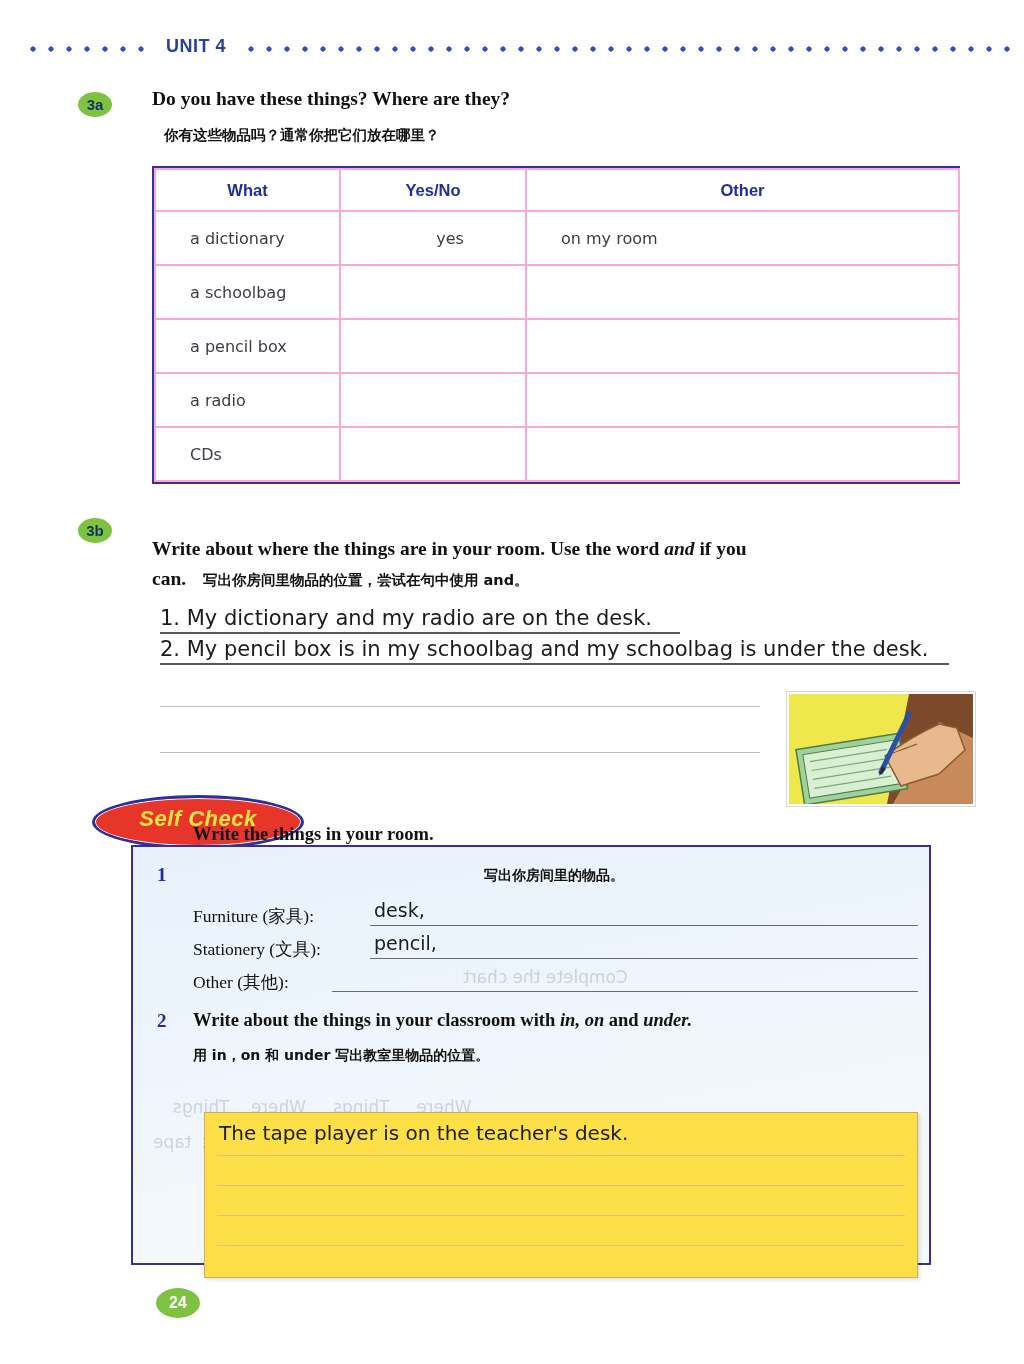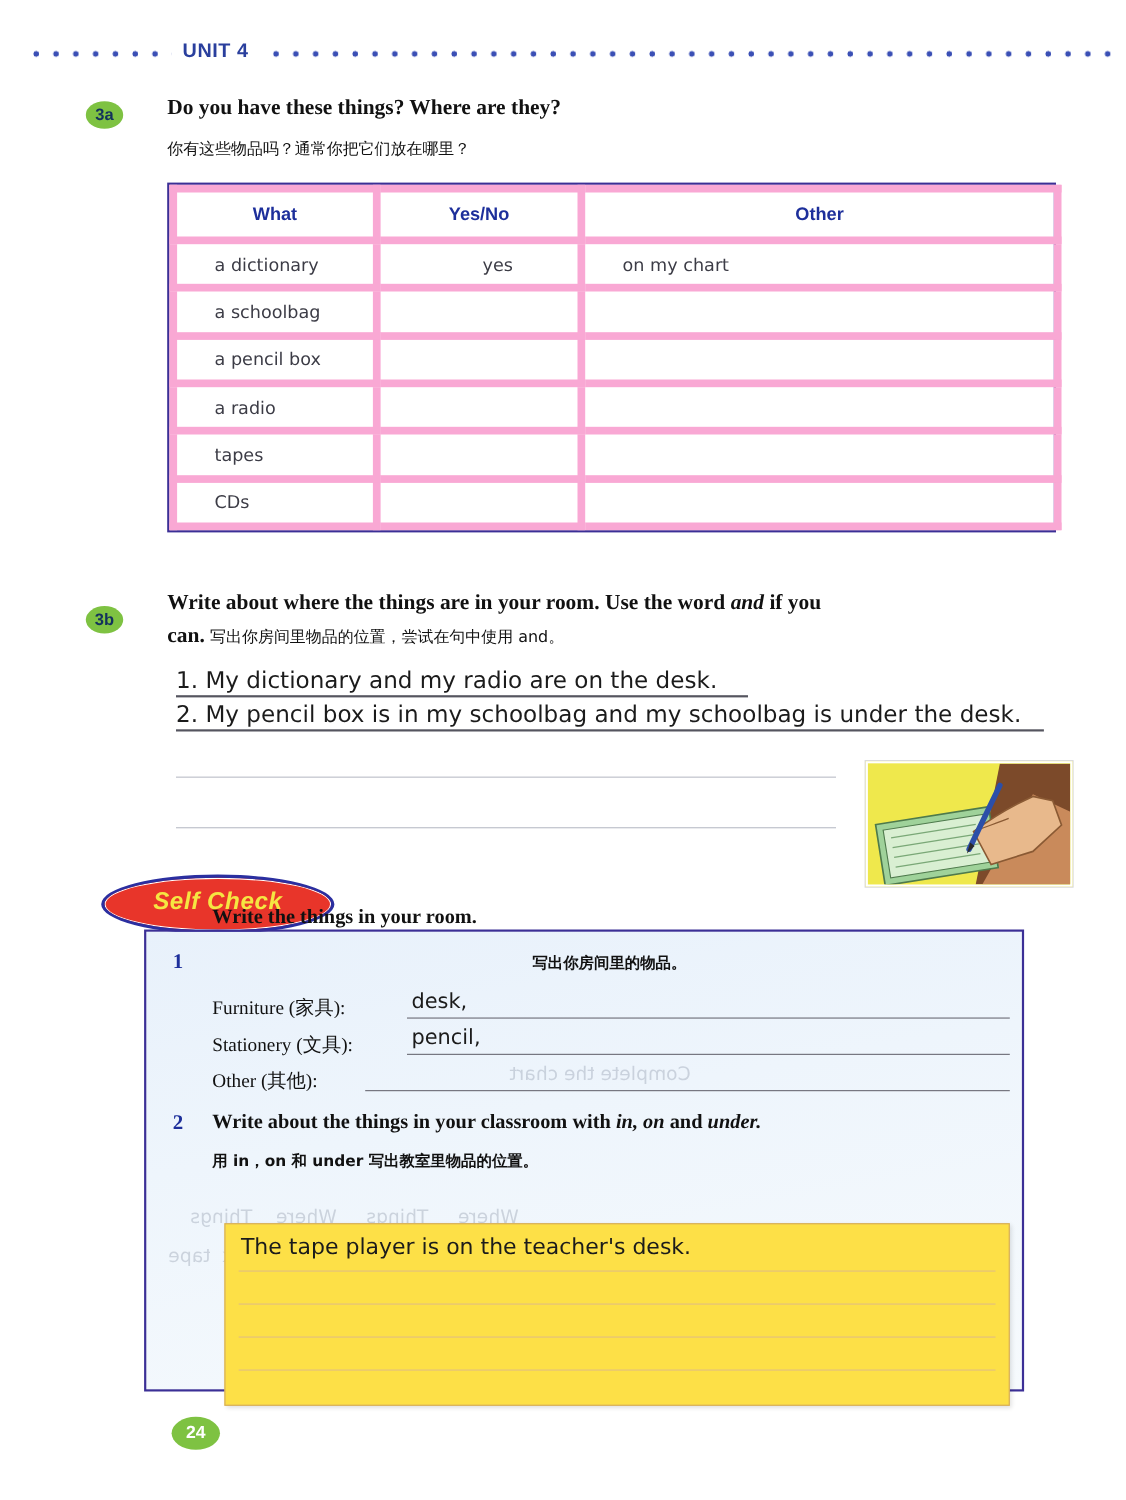--- a/index.html
+++ b/index.html
@@ -63,41 +63,42 @@
     font-family: "Liberation Serif", serif;
     font-weight: bold;
     font-size: 19.5px;
     color: #111111;
   }
   .q-sub {
     position: absolute;
     font-family: "DejaVu Sans", sans-serif;
     font-size: 14.5px;
     color: #111111;
-    font-weight: normal;
+    font-weight: bold;
+    margin-left: 12px;
   }
 
   
   .tbl-wrap {
     position: absolute;
     left: 152px;
     top: 166px;
     width: 808px;
     height: 318px;
     border: 2px solid #3b2f96;
     box-sizing: border-box;
   }
   table.grid {
     border-collapse: collapse;
     width: 100%;
     height: 100%;
     table-layout: fixed;
   }
   table.grid th, table.grid td {
-    border: 7px solid #f9a8d4;
+    border: 2px solid #f9a8d4;
     padding: 0;
     margin: 0;
   }
   table.grid th {
     height: 40px;
     font-family: "Liberation Sans", sans-serif;
     font-weight: bold;
     font-size: 16.5px;
     color: #1d2f9b;
     text-align: center;
@@ -313,52 +314,47 @@
       <tr>
         <th>What</th>
         <th>Yes/No</th>
         <th>Other</th>
       </tr>
     </thead>
     <tbody>
       <tr>
         <td>a dictionary</td>
         <td class="handwriting">yes</td>
-        <td class="handwriting-left">on my chart</td>
+        <td class="handwriting-left">on my room</td>
       </tr>
       <tr>
         <td>a schoolbag</td>
         <td class="handwriting"></td>
         <td class="handwriting-left"></td>
       </tr>
       <tr>
         <td>a pencil box</td>
         <td class="handwriting"></td>
         <td class="handwriting-left"></td>
       </tr>
       <tr>
         <td>a radio</td>
         <td class="handwriting"></td>
         <td class="handwriting-left"></td>
       </tr>
       <tr>
-        <td>tapes</td>
-        <td class="handwriting"></td>
-        <td class="handwriting-left"></td>
-      </tr>
-      <tr>
         <td>CDs</td>
         <td class="handwriting"></td>
         <td class="handwriting-left"></td>
       </tr>
     </tbody>
   </table>
 </div>
 
-<div class="sec-bullet" style="left:78px; top:551px;">3b</div>
+<div class="sec-bullet" style="left:78px; top:518px;">3b</div>
 
 <div class="para-title" style="left:152px; top:534px; width:820px;">
   <span>Write about where the things are in your room. Use the word</span>
   <em>and</em>
   <span>if you</span>
   <br>
   <span>can.</span>
   <span class="q-sub" style="position:relative; left:0; top:0; font-size:14.5px;">写出你房间里物品的位置，尝试在句中使用 and。</span>
 </div>
 

